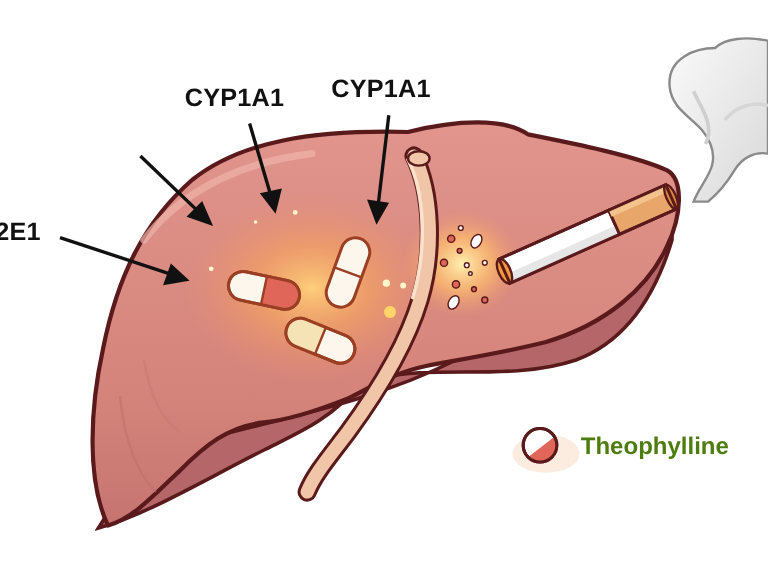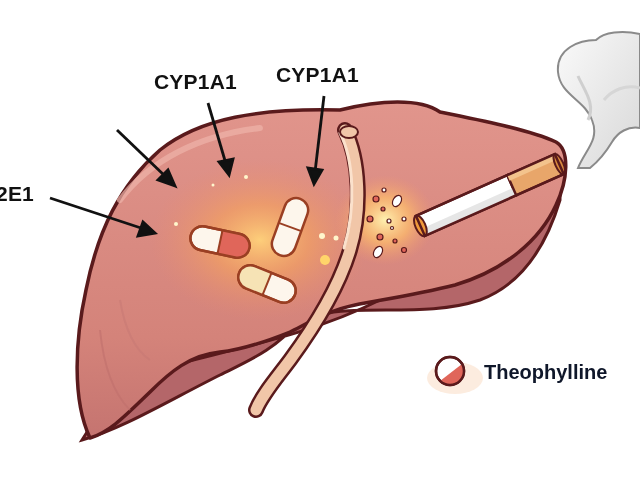--- a/index.html
+++ b/index.html
@@ -1,19 +1,19 @@
 <!DOCTYPE html>
 <html><head>
   <meta charset="utf-8">
   <style>
     html, body { margin: 0; padding: 0; background: #ffffff; }
     body { width: 640px; height: 480px; overflow: hidden; position: relative; font-family: "Liberation Sans", sans-serif; }
     #stage { position: absolute; left: 0; top: 0; width: 640px; height: 480px; }
     .label { position: absolute; font-weight: bold; font-size: 21px; color: #111111; letter-spacing: 0.2px; white-space: nowrap; text-align: center; }
-    .legend-text { position: absolute; font-weight: bold; font-size: 20px; color: #0f172a; white-space: nowrap; }
+    .legend-text { position: absolute; font-weight: bold; font-size: 20px; color: #4d7c0f; white-space: nowrap; }
   </style>
 </head>
 <body>
 
 <div id="stage">
   <svg width="640" height="480" viewBox="0 0 640 480" xmlns="http://www.w3.org/2000/svg">
     <defs>
       <radialGradient id="glowGrad" cx="0.5" cy="0.5" r="0.5">
         <stop offset="0%" stop-color="#ffd27a" stop-opacity="0.95"></stop>
         <stop offset="45%" stop-color="#f7a45c" stop-opacity="0.6"></stop>

